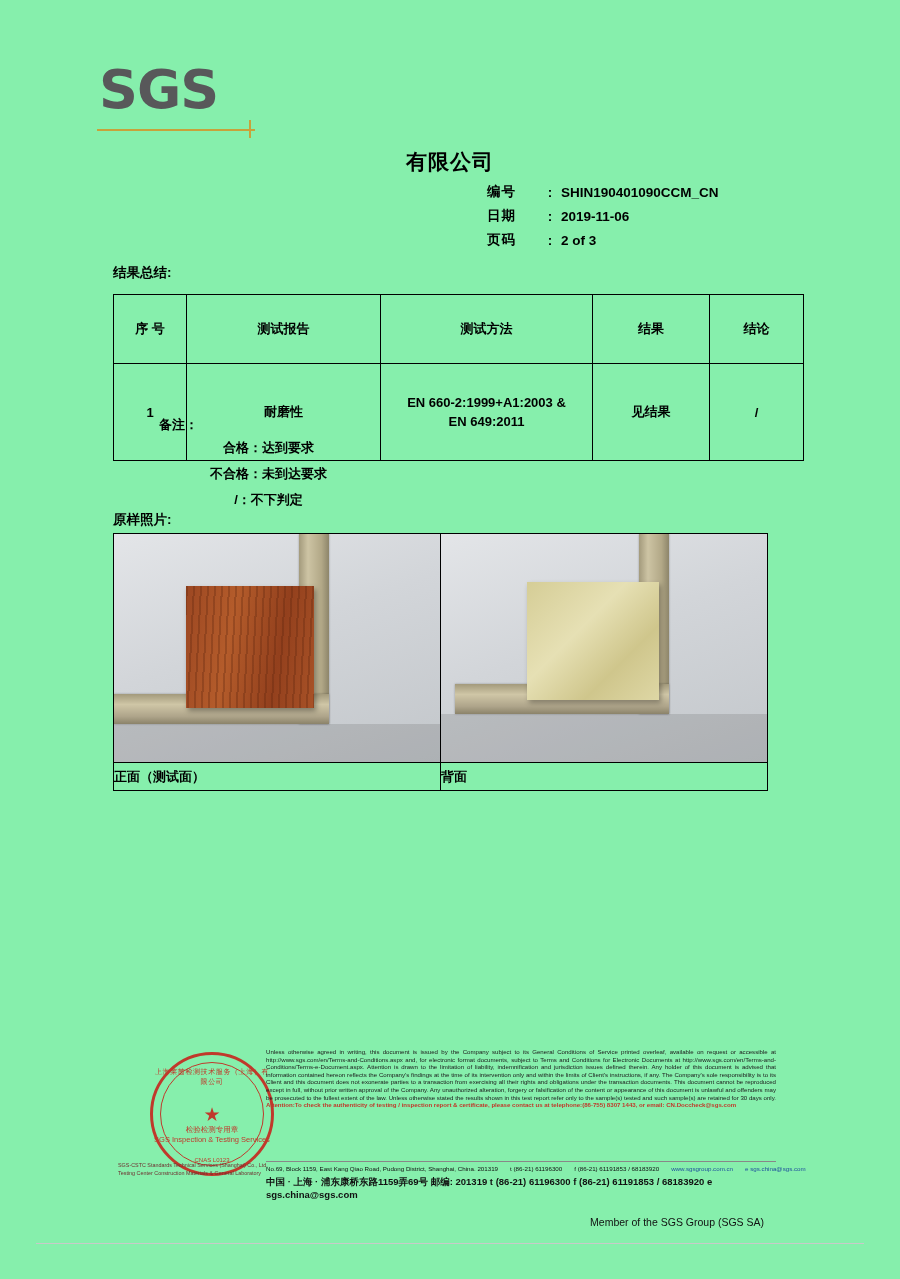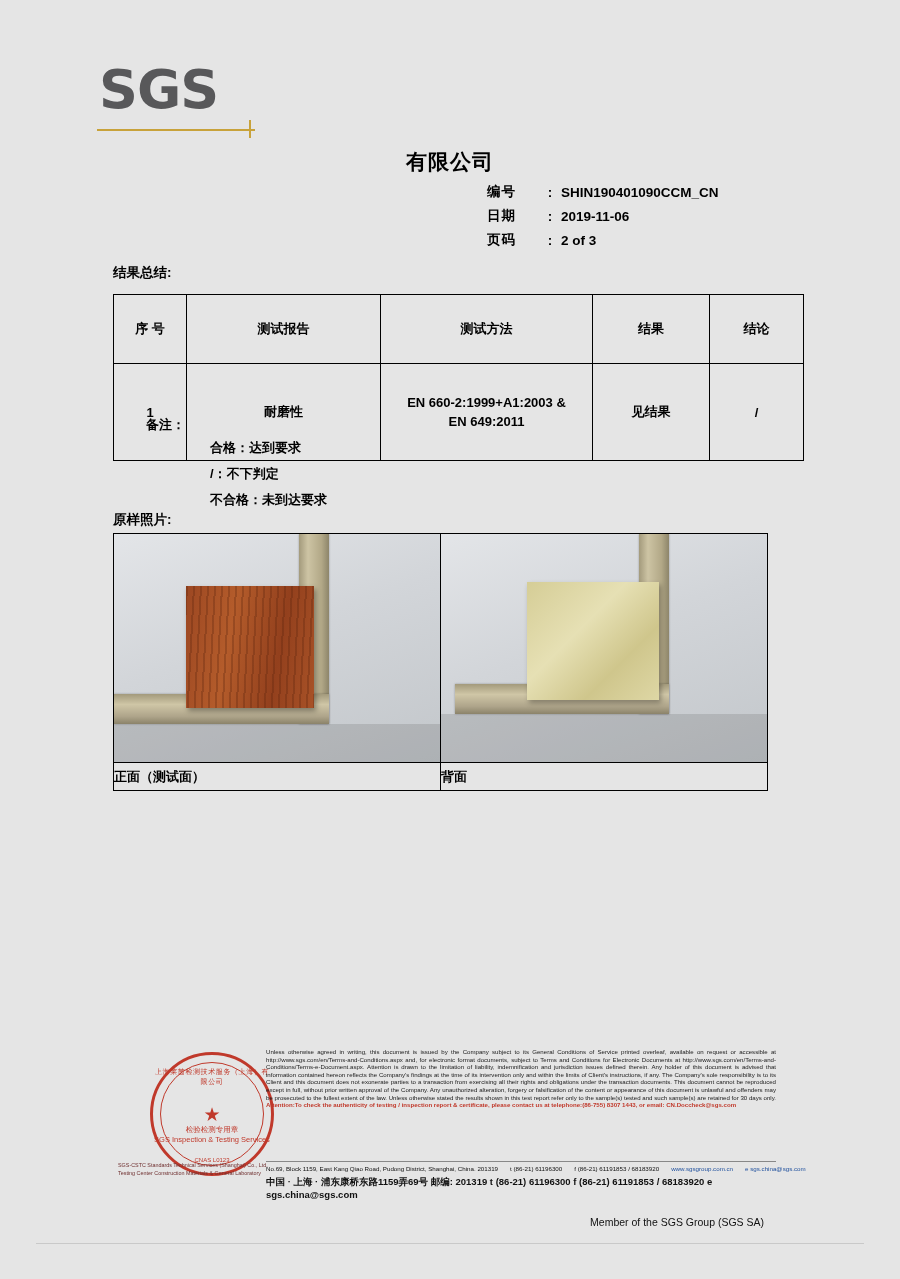--- a/index.html
+++ b/index.html
@@ -12,21 +12,21 @@
     height: 1279px;
     position: relative;
     font-family: "Liberation Sans", sans-serif;
     color: #000;
     overflow: hidden;
   }
   .page {
     position: relative;
     width: 900px;
     height: 1279px;
-    background: #e5e5e5;
+    background: #86efac;
   }
 
   
   .logo-block {
     position: absolute;
     left: 97px;
     top: 62px;
     width: 260px;
     height: 78px;
   }
@@ -135,20 +135,21 @@
     position: absolute;
     left: 146px;
     top: 412px;
     font-size: 13px;
     font-weight: bold;
   }
   .remarks-row {
     display: flex;
     height: 26px;
     align-items: center;
+    justify-content: center;
   }
   .remarks-key {
     width: 64px;
   }
   .remarks-val {
     white-space: nowrap;
     margin-top: 45px;
   }
 
   
@@ -398,25 +399,25 @@
     </tbody>
   </table>
 
   <div class="remarks">
     <div class="remarks-row">
       <span class="remarks-key">备注：</span>
       <span class="remarks-val"><span>合格：</span><span>达到要求</span></span>
     </div>
     <div class="remarks-row">
       <span class="remarks-key"></span>
-      <span class="remarks-val"><span>/：</span><span>不下判定</span></span>
+      <span class="remarks-val"><span>不合格：</span><span>未到达要求</span></span>
     </div>
     <div class="remarks-row">
       <span class="remarks-key"></span>
-      <span class="remarks-val"><span>不合格：</span><span>未到达要求</span></span>
+      <span class="remarks-val"><span>/：</span><span>不下判定</span></span>
     </div>
   </div>
 
   <div class="section-label" id="photos-label">原样照片:</div>
 
   <table class="photo-table">
     <tbody>
         <tr>
       <td class="photo-cell">
         <div class="photo-img">

